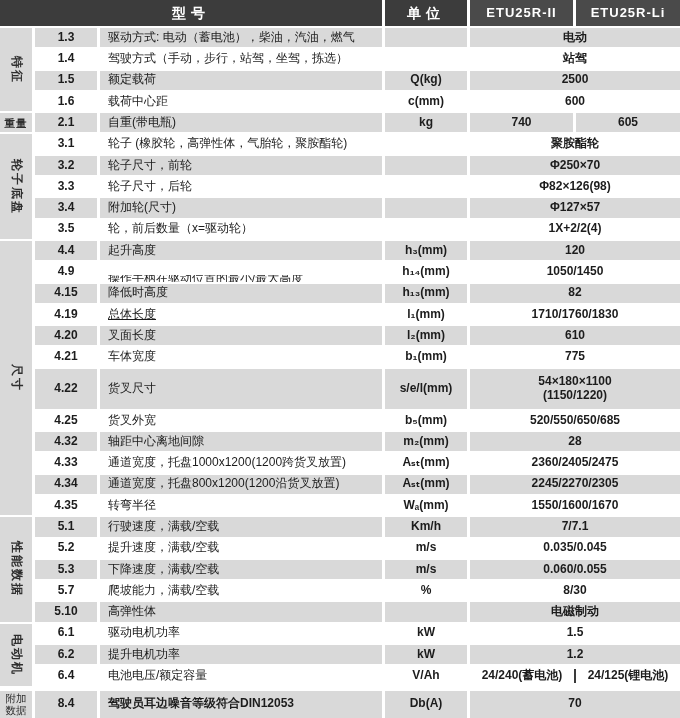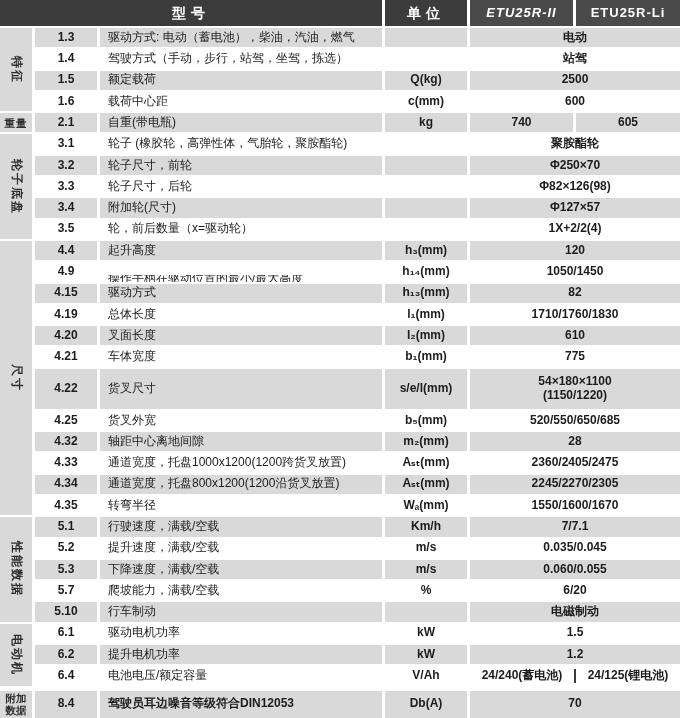--- a/index.html
+++ b/index.html
@@ -27,32 +27,32 @@
   .desc{grid-column:3;justify-content:flex-start;padding-left:8px;white-space:nowrap;}
   .unit{grid-column:4;font-weight:600;}
   .val{font-weight:600;white-space:pre-line;text-align:center;}
   .val.full{grid-column:5 / 7;}
   .val.c5{grid-column:5;}
   .val.c6{grid-column:6;}
   .b{font-weight:bold;}
   .cat{grid-column:1;background:var(--stripe);color:#2e2e2e;}
   .cat .vtext{writing-mode:vertical-lr;text-orientation:sideways;letter-spacing:2px;font-size:12px;font-weight:600;}
   .cat .htext{font-size:10.5px;font-weight:600;letter-spacing:1px;}
-  .cat .twoline{font-size:10.5px;font-weight:700;white-space:pre-line;text-align:center;line-height:1.2;}
+  .cat .twoline{font-size:10.5px;font-weight:400;white-space:pre-line;text-align:center;line-height:1.2;}
   .split{display:flex;align-items:stretch;padding:0;}
   .split .half{flex:1;display:flex;align-items:center;justify-content:center;}
   .split .divbar{width:2px;background:#3a3a3a;align-self:center;height:72%;}
 </style>
 </head>
 <body>
 
 <div class="spec">
   <div class="cell hdr" style="grid-column:1 / 4;">型号</div>
   <div class="cell hdr" style="grid-column:4;">单位</div>
-  <div class="cell hdr model" style="grid-column:5;font-style:italic;">ETU25R-II</div>
+  <div class="cell hdr model" style="grid-column:5;">ETU25R-II</div>
   <div class="cell hdr model" style="grid-column:6;">ETU25R-Li</div>
 <div class="cell num g" style="grid-row: 2;">1.3</div>
     <div class="cell desc g" style="grid-row: 2;">驱动方式: 电动（蓄电池），柴油，汽油，燃气</div>
     <div class="cell unit g" style="grid-row: 2;"></div>
     <div class="cell val full g" style="grid-row: 2;">电动</div>
     <div class="cell num" style="grid-row: 3;">1.4</div>
     <div class="cell desc" style="grid-row: 3;">驾驶方式（手动，步行，站驾，坐驾，拣选）</div>
     <div class="cell unit" style="grid-row: 3;"></div>
     <div class="cell val full" style="grid-row: 3;">站驾</div>
     <div class="cell num g" style="grid-row: 4;">1.5</div>
@@ -90,25 +90,25 @@
     <div class="cell val full" style="grid-row: 11;">1X+2/2(4)</div>
     <div class="cell num g" style="grid-row: 12;">4.4</div>
     <div class="cell desc g" style="grid-row: 12; text-align: center;">起升高度</div>
     <div class="cell unit g" style="grid-row: 12;">h₃(mm)</div>
     <div class="cell val full g" style="grid-row: 12;">120</div>
     <div class="cell num" style="grid-row: 13;">4.9</div>
     <div class="cell desc" style="grid-row: 13; margin-top: 13px;">操作手柄在驱动位置的最小/最大高度</div>
     <div class="cell unit" style="grid-row: 13;">h₁₄(mm)</div>
     <div class="cell val full" style="grid-row: 13;">1050/1450</div>
     <div class="cell num g" style="grid-row: 14;">4.15</div>
-    <div class="cell desc g" style="grid-row: 14;">驱动方式</div>
+    <div class="cell desc g" style="grid-row: 14;">降低时高度</div>
     <div class="cell unit g" style="grid-row: 14; text-align: right;">h₁₃(mm)</div>
     <div class="cell val full g" style="grid-row: 14;">82</div>
     <div class="cell num" style="grid-row: 15;">4.19</div>
-    <div class="cell desc" style="grid-row: 15;">总体长度</div>
+    <div class="cell desc" style="grid-row: 15; text-decoration: underline;">总体长度</div>
     <div class="cell unit" style="grid-row: 15;">l₁(mm)</div>
     <div class="cell val full" style="grid-row: 15;">1710/1760/1830</div>
     <div class="cell num g" style="grid-row: 16;">4.20</div>
     <div class="cell desc g" style="grid-row: 16;">叉面长度</div>
     <div class="cell unit g" style="grid-row: 16;">l₂(mm)</div>
     <div class="cell val full g" style="grid-row: 16;">610</div>
     <div class="cell num" style="grid-row: 17;">4.21</div>
     <div class="cell desc" style="grid-row: 17;">车体宽度</div>
     <div class="cell unit" style="grid-row: 17;">b₁(mm)</div>
     <div class="cell val full" style="grid-row: 17;">775</div>
@@ -145,23 +145,23 @@
     <div class="cell desc" style="grid-row: 25;">提升速度，满载/空载</div>
     <div class="cell unit" style="grid-row: 25;">m/s</div>
     <div class="cell val full" style="grid-row: 25;">0.035/0.045</div>
     <div class="cell num g" style="grid-row: 26;">5.3</div>
     <div class="cell desc g" style="grid-row: 26;">下降速度，满载/空载</div>
     <div class="cell unit g" style="grid-row: 26;">m/s</div>
     <div class="cell val full g" style="grid-row: 26; text-align: center;">0.060/0.055</div>
     <div class="cell num" style="grid-row: 27;">5.7</div>
     <div class="cell desc" style="grid-row: 27;">爬坡能力，满载/空载</div>
     <div class="cell unit" style="grid-row: 27;">%</div>
-    <div class="cell val full" style="grid-row: 27;">6/20</div>
+    <div class="cell val full" style="grid-row: 27;">8/30</div>
     <div class="cell num g" style="grid-row: 28;">5.10</div>
-    <div class="cell desc g" style="grid-row: 28;">行车制动</div>
+    <div class="cell desc g" style="grid-row: 28;">高弹性体</div>
     <div class="cell unit g" style="grid-row: 28;"></div>
     <div class="cell val full g" style="grid-row: 28;">电磁制动</div>
     <div class="cell num" style="grid-row: 29;">6.1</div>
     <div class="cell desc" style="grid-row: 29;">驱动电机功率</div>
     <div class="cell unit" style="grid-row: 29;">kW</div>
     <div class="cell val full" style="grid-row: 29;">1.5</div>
     <div class="cell num g" style="grid-row: 30;">6.2</div>
     <div class="cell desc g" style="grid-row: 30;">提升电机功率</div>
     <div class="cell unit g" style="grid-row: 30;">kW</div>
     <div class="cell val full g" style="grid-row: 30;">1.2</div>

